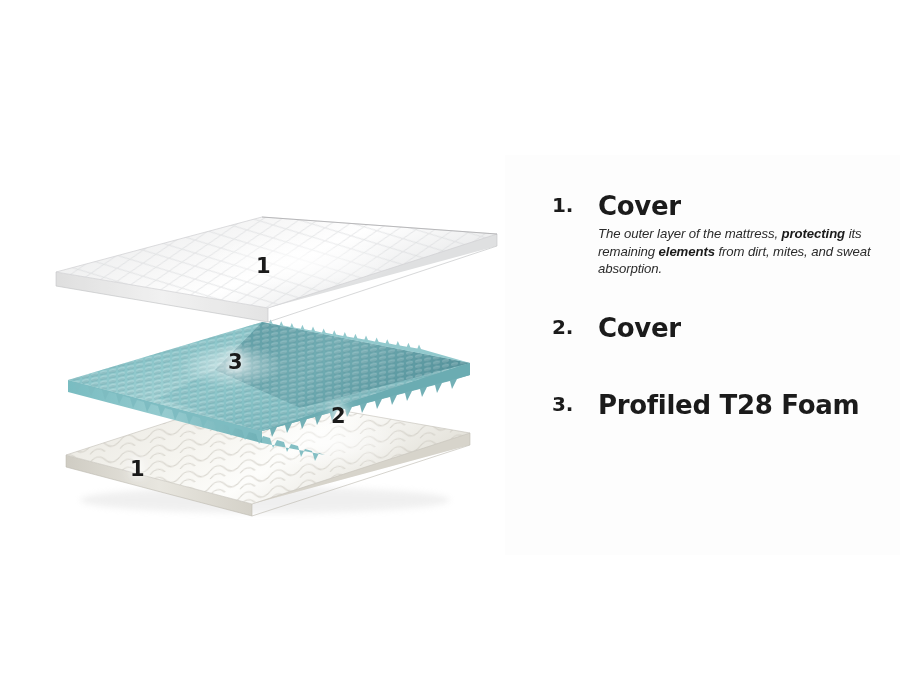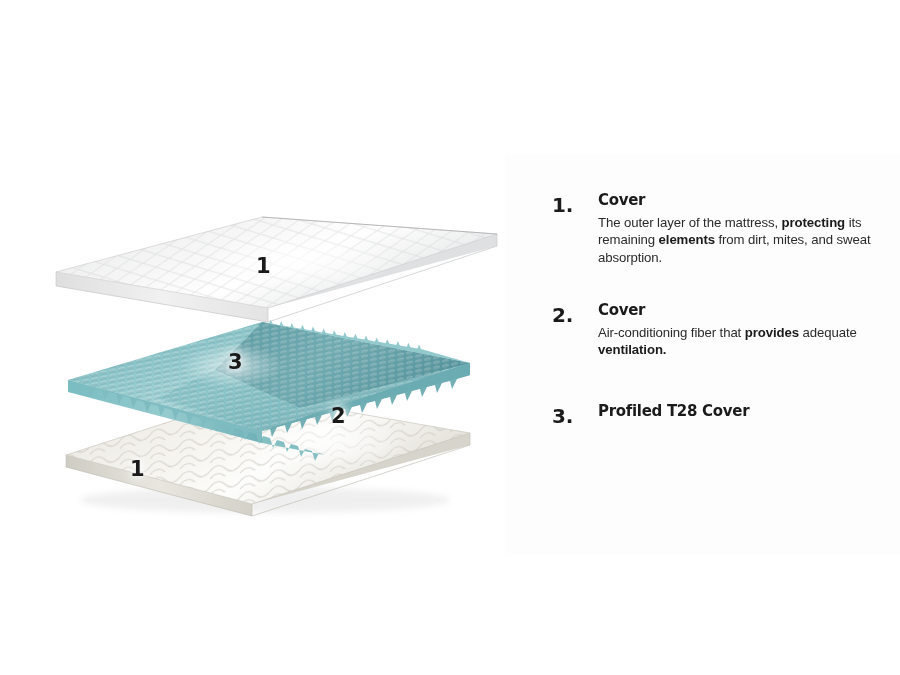--- a/index.html
+++ b/index.html
@@ -89,34 +89,35 @@
     line-height: 1.0;
     padding-top: 2px;
     letter-spacing: -0.2px;
   }
   .item-body {
     flex: 1 1 auto;
   }
   .item-title {
     font-family: "DejaVu Sans", sans-serif;
     font-weight: 700;
-    font-size: 15px;
+    font-size: 26px;
     color: #1b1b1b;
     line-height: 1.05;
     margin: 0 0 5px 0;
     letter-spacing: -0.3px;
   }
   .item-desc {
     font-family: "Liberation Sans", sans-serif;
     font-weight: 400;
     font-size: 13.2px;
     color: #2b2b2b;
     line-height: 1.32;
     margin: 0;
     letter-spacing: -0.1px;
+    font-style: italic;
   }
   .item-desc b {
     font-weight: 700;
     color: #1b1b1b;
   }
 </style>
 </head>
 <body>
 
 <div id="stage">
@@ -292,25 +293,24 @@
       <div class="item-body">
         <h3 class="item-title">Cover</h3>
         <p class="item-desc">The outer layer of the mattress, <b>protecting</b> its remaining <b>elements</b> from dirt, mites, and sweat absorption.</p>
       </div>
     </div>
 
     <div class="item item-2">
       <div class="item-index">2.</div>
       <div class="item-body">
         <h3 class="item-title">Cover</h3>
-        <p class="item-desc">Air-conditioning fiber that <b>provides</b> adequate <b>ventilation.</b></p>
       </div>
     </div>
 
     <div class="item item-3">
       <div class="item-index">3.</div>
       <div class="item-body">
-        <h3 class="item-title">Profiled T28 Cover</h3>
+        <h3 class="item-title">Profiled T28 Foam</h3>
       </div>
     </div>
 
   </div>
 </div>
 
 </body></html>

